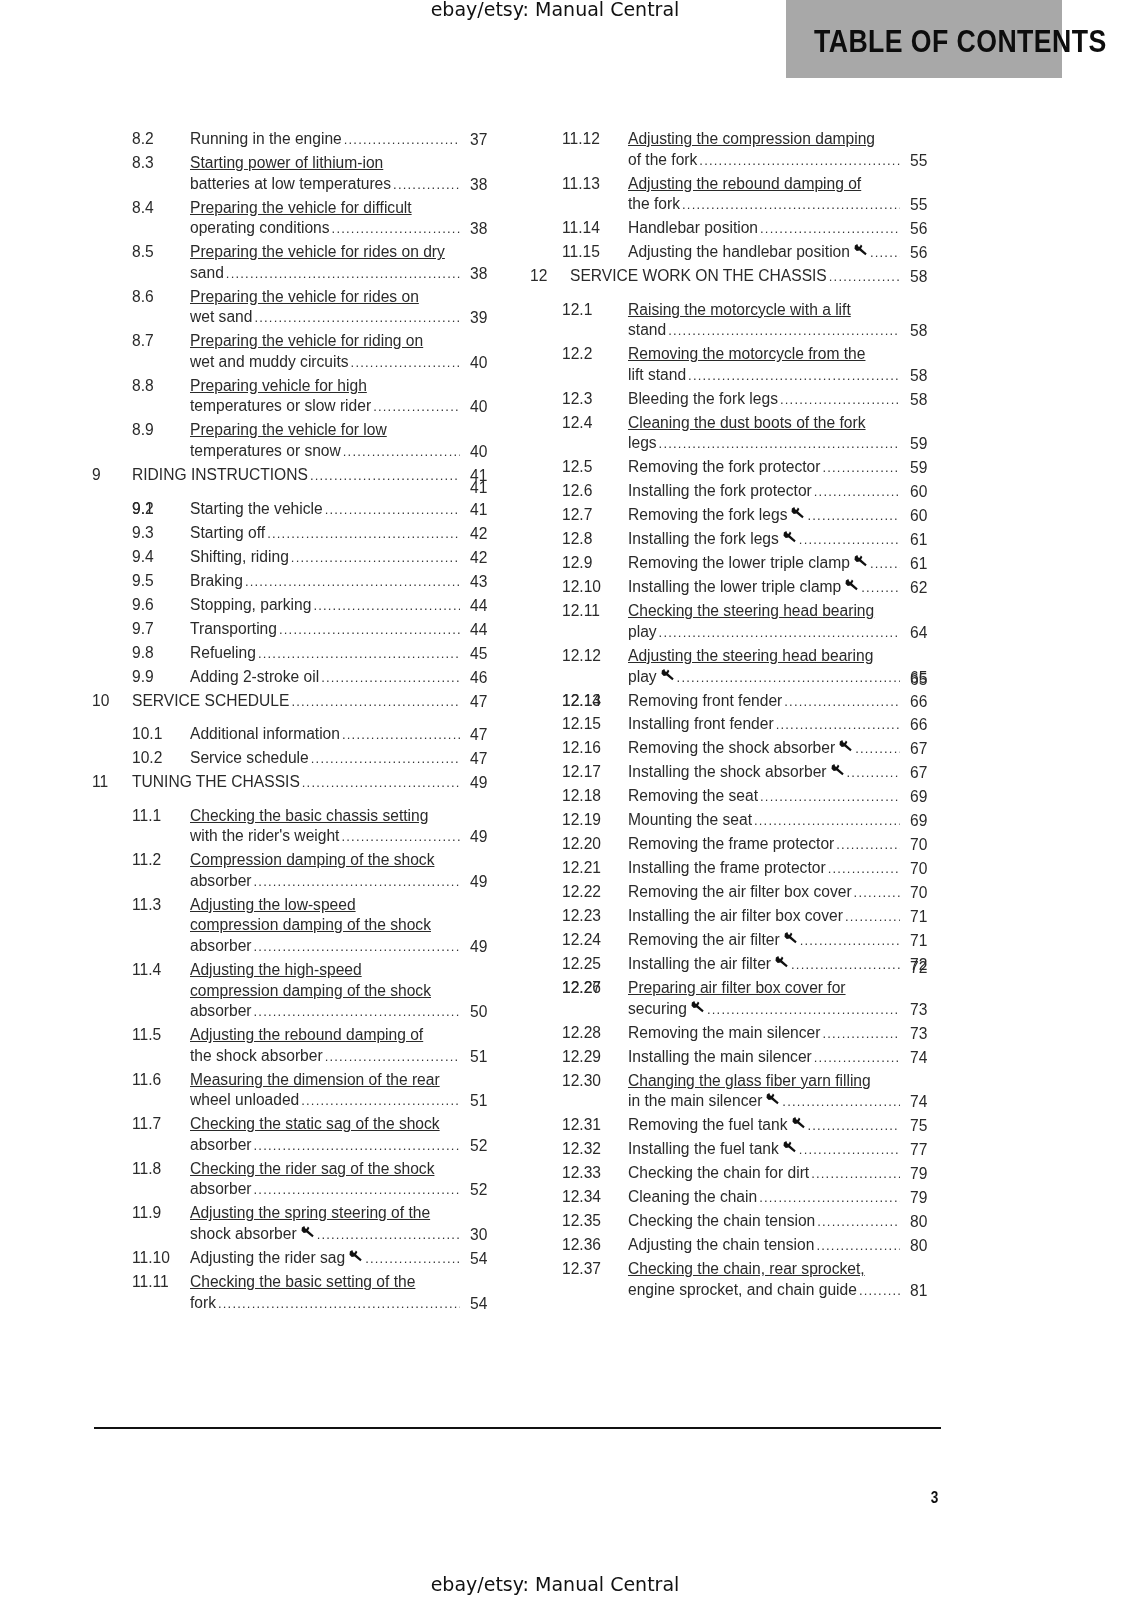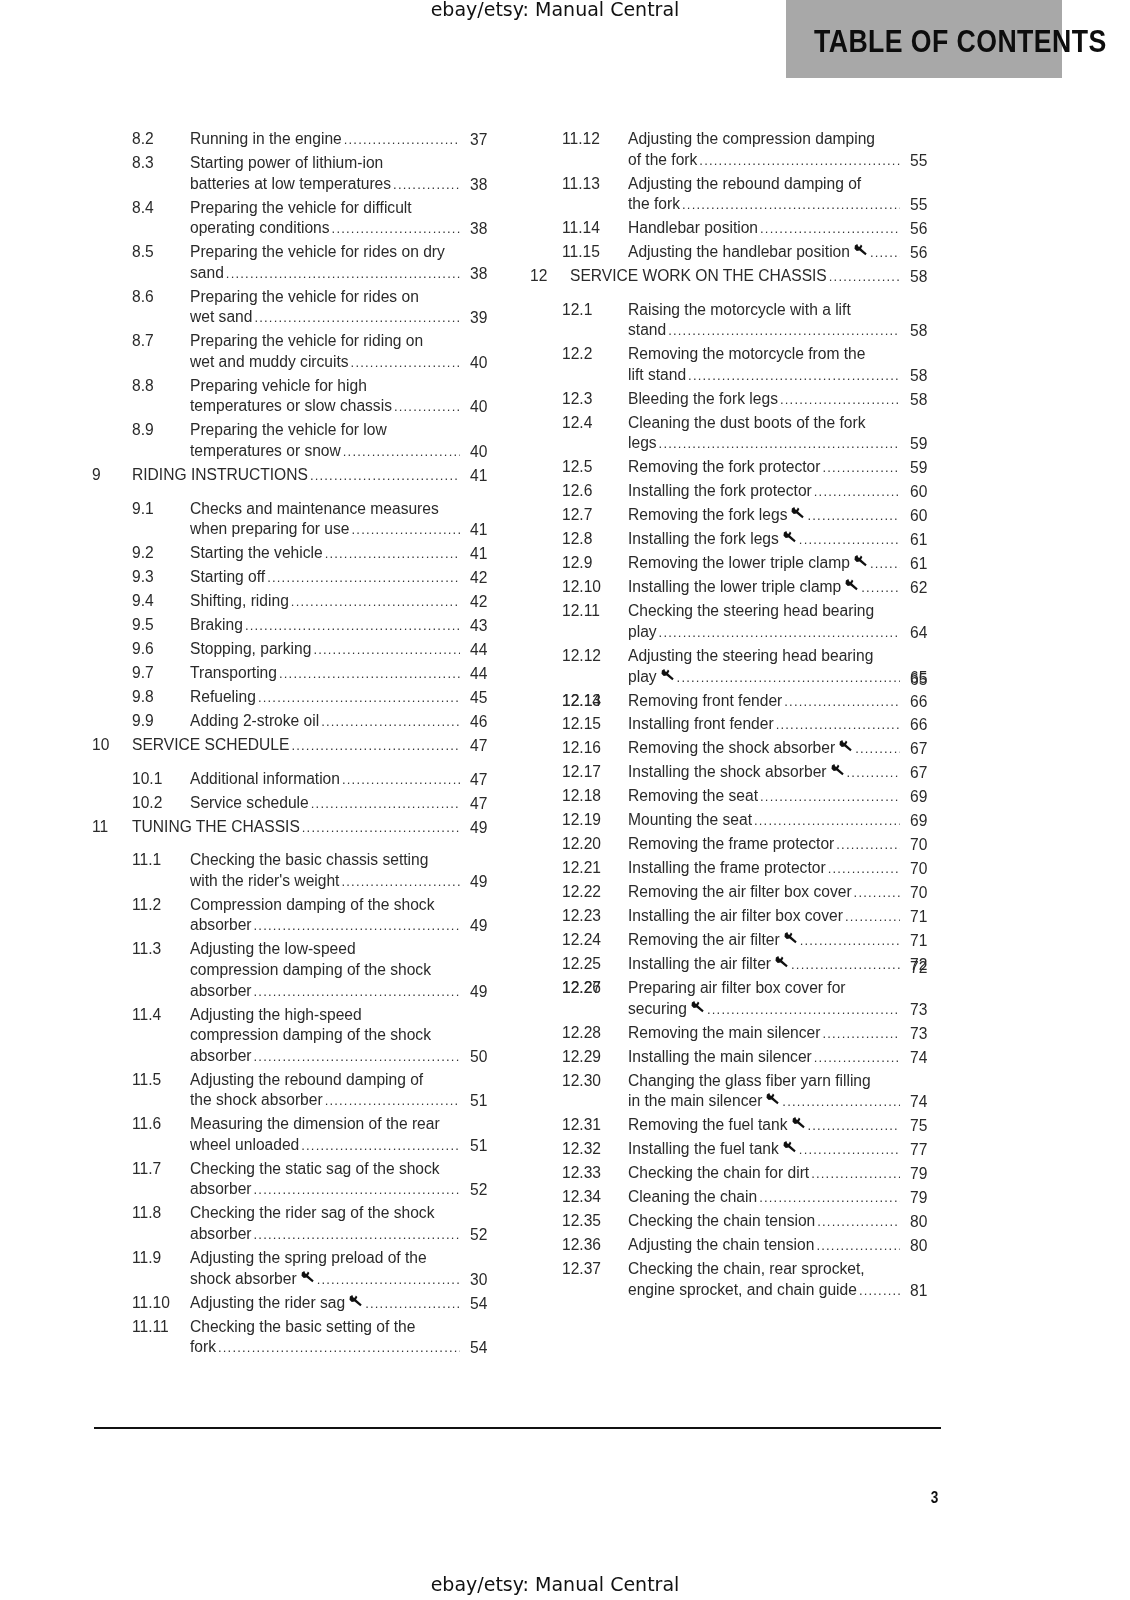--- a/index.html
+++ b/index.html
@@ -43,21 +43,21 @@
     flex:1; overflow:hidden; white-space:nowrap; margin-left:2px; color:#333;
     letter-spacing:1.2px; font-size:13px;
   }
   .line .dots::after {
     content:"........................................................................................................................";
   }
   .entry .page { position:absolute; right:0; bottom:0; width:34px; text-align:left; }
   .wrench {
     display:inline-block; width:15px; height:14px; margin-left:3px; vertical-align:-1px;
   }
-  .first-line { display:block; white-space:nowrap; }
+  .first-line { display:block; white-space:nowrap;text-decoration:underline; }
 
   .bottom-rule {
     position:absolute; left:94px; top:1427px; width:847px; height:2px; background:#111;
   }
   .page-number {
     position:absolute; left:930px; top:1489px; font-weight:bold; font-size:16px; color:#111;
     transform:scaleX(0.85);
   }
 </style>
 </head>
@@ -133,21 +133,21 @@
           <span class="dots"></span>
         </span>
       </span>
       <span class="page">40</span>
     </div>
     <div class="entry sub">
       <span class="num">8.8</span>
       <span class="title">
         <span class="first-line">Preparing vehicle for high</span>
         <span class="line">
-          <span class="txt">temperatures or slow chassis</span>
+          <span class="txt">temperatures or slow rider</span>
           <span class="dots"></span>
         </span>
       </span>
       <span class="page">40</span>
     </div>
     <div class="entry sub">
       <span class="num">8.9</span>
       <span class="title">
         <span class="first-line">Preparing the vehicle for low</span>
         <span class="line">
@@ -162,27 +162,20 @@
       <span class="title">
         <span class="line">
           <span class="txt">RIDING INSTRUCTIONS</span>
           <span class="dots"></span>
         </span>
       </span>
       <span class="page">41</span>
     </div>
     <div class="entry sub">
       <span class="num">9.1</span>
-      <span class="title">
-        <span class="first-line">Checks and maintenance measures</span>
-        <span class="line">
-          <span class="txt">when preparing for use</span>
-          <span class="dots"></span>
-        </span>
-      </span>
       <span class="page">41</span>
     </div>
     <div class="entry sub">
       <span class="num">9.2</span>
       <span class="title">
         <span class="line">
           <span class="txt">Starting the vehicle</span>
           <span class="dots"></span>
         </span>
       </span>
@@ -384,21 +377,21 @@
         <span class="line">
           <span class="txt">absorber</span>
           <span class="dots"></span>
         </span>
       </span>
       <span class="page">52</span>
     </div>
     <div class="entry sub">
       <span class="num">11.9</span>
       <span class="title">
-        <span class="first-line">Adjusting the spring preload of the</span>
+        <span class="first-line">Adjusting the spring steering of the</span>
         <span class="line">
           <span class="txt">shock absorber</span>
   <svg class="wrench" viewBox="0 0 16 14">
     <path d="M2 2.2 L4.6 0.6 L5.6 3.2 L7.2 3.4 L8.4 1.2 L10 2.6 L8.6 5.4 L14.6 10.6 L13.2 12.6 L7 7.4 L4 8 L1.6 5.6 Z" fill="#111"></path>
   </svg>
 <span class="dots"></span>
         </span>
       </span>
       <span class="page">30</span>
     </div>

